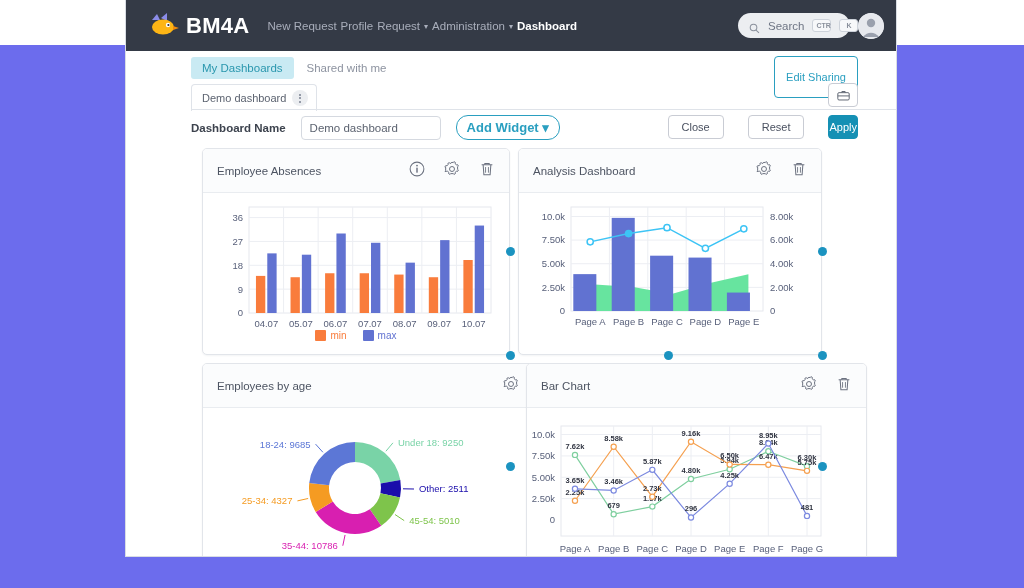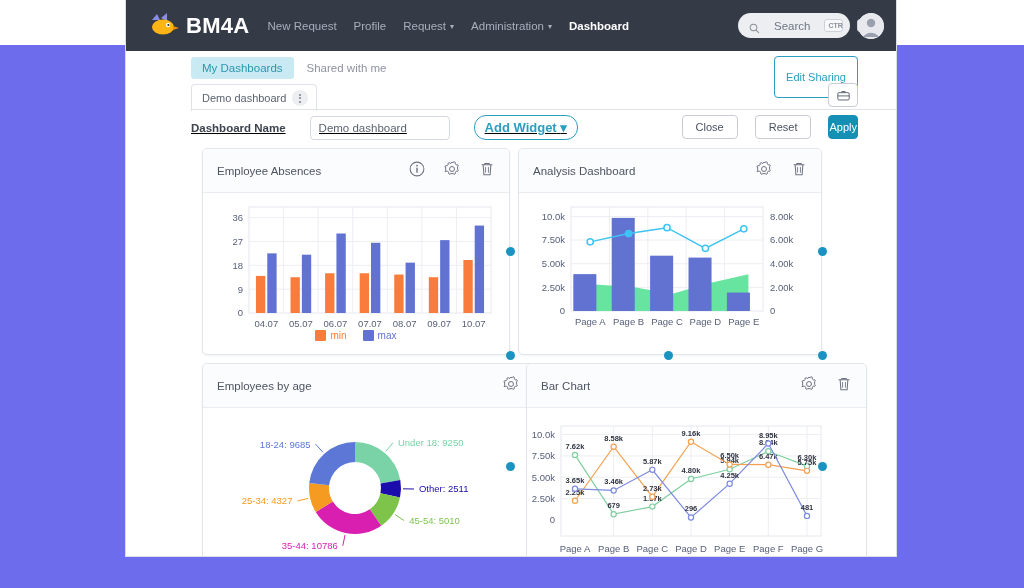--- a/index.html
+++ b/index.html
@@ -30,27 +30,27 @@
   #navbar{
     position:absolute;left:0;top:0;width:772px;height:51px;
     background:#343a46;
     display:flex;align-items:center;
     box-sizing:border-box;
     padding:0 14px 0 22px;
   }
   .brand{display:flex;align-items:center;gap:6px;margin-right:18px;}
   .brand-logo{width:32px;height:30px;position:relative;}
   .brand-text{color:#ffffff;font-size:22px;font-weight:bold;letter-spacing:.3px;}
-  .nav-links{display:flex;align-items:center;gap:17px;}
+  .nav-links{display:flex;align-items:center;gap:4px;}
   .nav-link{color:#a9aebb;font-size:11.5px;white-space:nowrap;}
   .nav-link.active{color:#ffffff;font-weight:bold;}
   .caret-dn{display:inline-block;margin-left:4px;font-size:8px;vertical-align:1px;}
   .nav-right{margin-left:auto;display:flex;align-items:center;gap:8px;}
   .searchbox{
-    display:flex;align-items:center;gap:14px;
+    display:flex;align-items:center;gap:8px;
     background:#eceef1;border-radius:14px;height:25px;padding:0 5px 0 11px;
     width:96px;box-sizing:content-box;
   }
   .search-icon{width:11px;height:11px;flex:0 0 auto;}
   .search-ph{color:#6f7685;font-size:11.5px;flex:1;}
   .kbd{
     background:#f7f8fa;border:1px solid #cdd2da;border-radius:3px;
     color:#8a909c;font-size:7px;font-weight:bold;
     padding:2px 3px;line-height:1;min-width:11px;text-align:center;
   }
@@ -82,32 +82,32 @@
     width:16px;height:16px;border-radius:50%;background:#eceef1;
     display:flex;flex-direction:column;align-items:center;justify-content:center;gap:1.5px;
   }
   .kebab i{display:block;width:2px;height:2px;background:#7a8090;border-radius:50%;}
   .tab-underline{position:absolute;left:65px;top:58px;width:707px;height:1px;background:#dfe3e9;}
   .folder-btn{
     position:absolute;right:40px;top:32px;width:30px;height:24px;
     border:1px solid #c9ccd4;border-radius:4px;background:#fff;
     display:flex;align-items:center;justify-content:center;
   }
-  .name-row{position:absolute;left:65px;top:64px;display:flex;align-items:center;gap:24px;text-decoration:underline;}
+  .name-row{position:absolute;left:65px;top:64px;display:flex;align-items:center;gap:15px;}
   .name-label{font-size:11.5px;color:#3d434e;font-weight:bold;}
   .name-input{
     width:140px;height:24px;border:1px solid #d5d9e0;border-radius:4px;
     font-size:11.5px;color:#5c6370;padding:0 8px;box-sizing:border-box;
     font-family:"Liberation Sans",sans-serif;background:#fff;
   }
   .add-widget{
     border:1px solid #2a9fc0;color:#2a9fc0;background:#fff;font-size:13px;
     border-radius:12px;padding:4px 10px;font-weight:bold;
   }
-  .right-btns{position:absolute;right:40px;top:64px;display:flex;gap:17px;}
+  .right-btns{position:absolute;right:40px;top:64px;display:flex;gap:24px;}
   .btn-out{border:1px solid #c9ccd4;background:#fff;color:#4a5160;font-size:11px;border-radius:4px;padding:5px 13px;}
   .btn-apply{background:#1590b4;color:#fff;border:1px solid #1590b4;font-size:11px;border-radius:4px;padding:5px 0;}
 
   
   #grid{position:absolute;left:0;top:142px;width:772px;height:415px;text-decoration:underline;}
   .widget{
     position:absolute;background:#fff;border:1px solid #e2e5ea;border-radius:5px;
     box-shadow:0 1px 2px rgba(20,30,60,.05);overflow:hidden;box-sizing:border-box;
   }
   .w-head{

